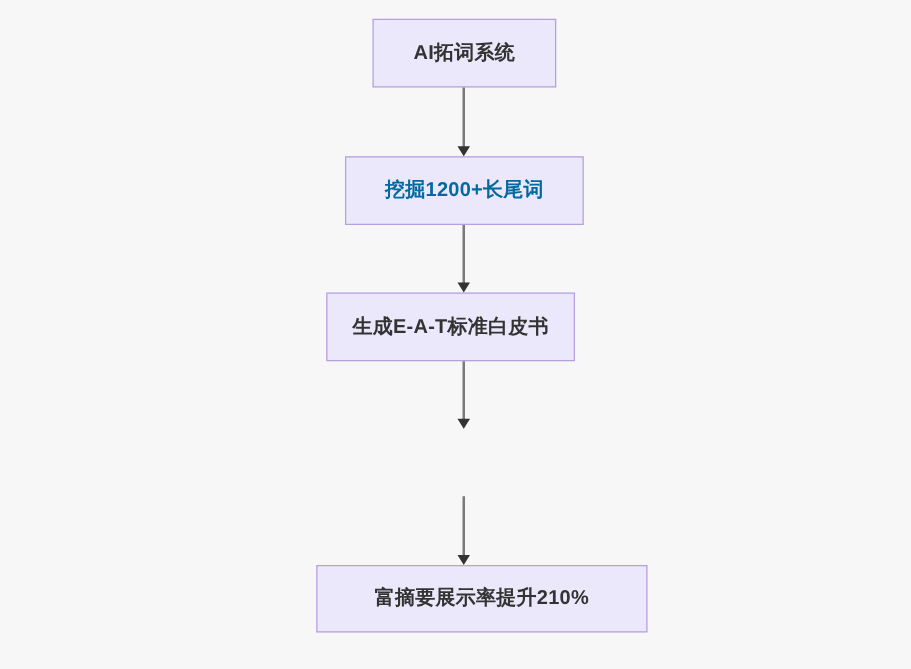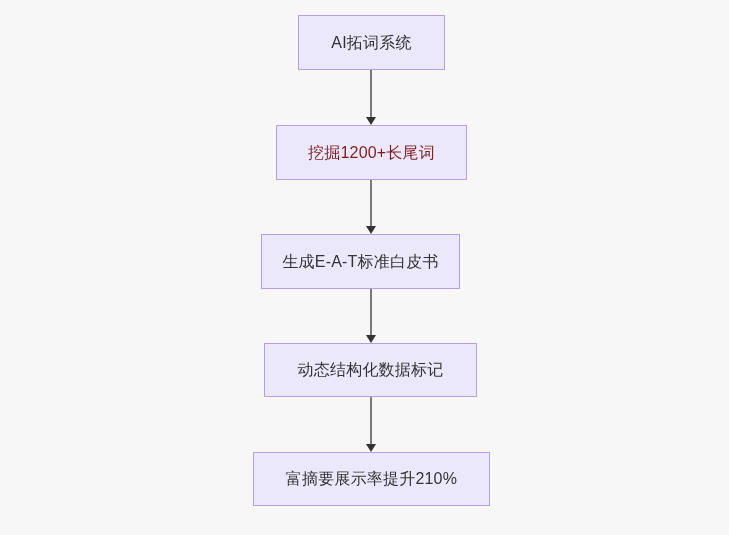--- a/index.html
+++ b/index.html
@@ -27,20 +27,21 @@
     align-items: center;
     justify-content: center;
     color: #333333;
     font-size: 16px;
     line-height: 1;
     letter-spacing: 0.2px;
     white-space: nowrap;
   }
   .node-label {
     display: block;
+    font-weight: bold;
   }
   .edge {
     position: absolute;
     width: 0;
     height: 0;
   }
   .edge-line {
     position: absolute;
     left: -1px;
     top: 0;
@@ -59,33 +60,30 @@
 </style>
 </head>
 <body style="background: rgb(247, 247, 247);">
 
 <div id="flowchart-canvas">
 
   <div class="node" id="n0" style="left: 298px; top: 15px; width: 147px; height: 55px; background: rgb(236, 232, 251); border-color: rgb(181, 160, 221); color: rgb(51, 51, 51);">
     <span class="node-label">AI拓词系统</span>
   </div>
 
-  <div class="node" id="n1" style="left: 276px; top: 125px; width: 191px; height: 55px; background: rgb(236, 232, 251); border-color: rgb(181, 160, 221); color: #7f1d1d;">
+  <div class="node" id="n1" style="left: 276px; top: 125px; width: 191px; height: 55px; background: rgb(236, 232, 251); border-color: rgb(181, 160, 221); color: #0369a1;">
     <span class="node-label">挖掘1200+长尾词</span>
   </div>
 
   <div class="node" id="n2" style="left: 261px; top: 234px; width: 199px; height: 55px; background: rgb(236, 232, 251); border-color: rgb(181, 160, 221); color: rgb(51, 51, 51);">
     <span class="node-label">生成E-A-T标准白皮书</span>
   </div>
 
-  <div class="node" id="n3" style="left: 264px; top: 343px; width: 213px; height: 54px; background: rgb(236, 232, 251); border-color: rgb(181, 160, 221); color: rgb(51, 51, 51);">
-    <span class="node-label">动态结构化数据标记</span>
-  </div>
 
-  <div class="node" id="n4" style="left: 253px; top: 452px; width: 237px; height: 54px; background: rgb(236, 232, 251); border-color: rgb(181, 160, 221); color: rgb(51, 51, 51);">
+  <div class="node" id="n4" style="left: 253px; top: 452px; width: 265px; height: 54px; background: rgb(236, 232, 251); border-color: rgb(181, 160, 221); color: rgb(51, 51, 51);">
     <span class="node-label">富摘要展示率提升210%</span>
   </div>
 
   <div class="edge" id="e0" style="left: 371px; top: 70px;">
     <div class="edge-line" style="height: 48px; background: rgb(122, 122, 122);"></div>
     <div class="edge-arrow" style="top: 47px; border-top-color: rgb(51, 51, 51);"></div>
   </div>
 
   <div class="edge" id="e1" style="left: 371px; top: 180px;">
     <div class="edge-line" style="height: 47px; background: rgb(122, 122, 122);"></div>

